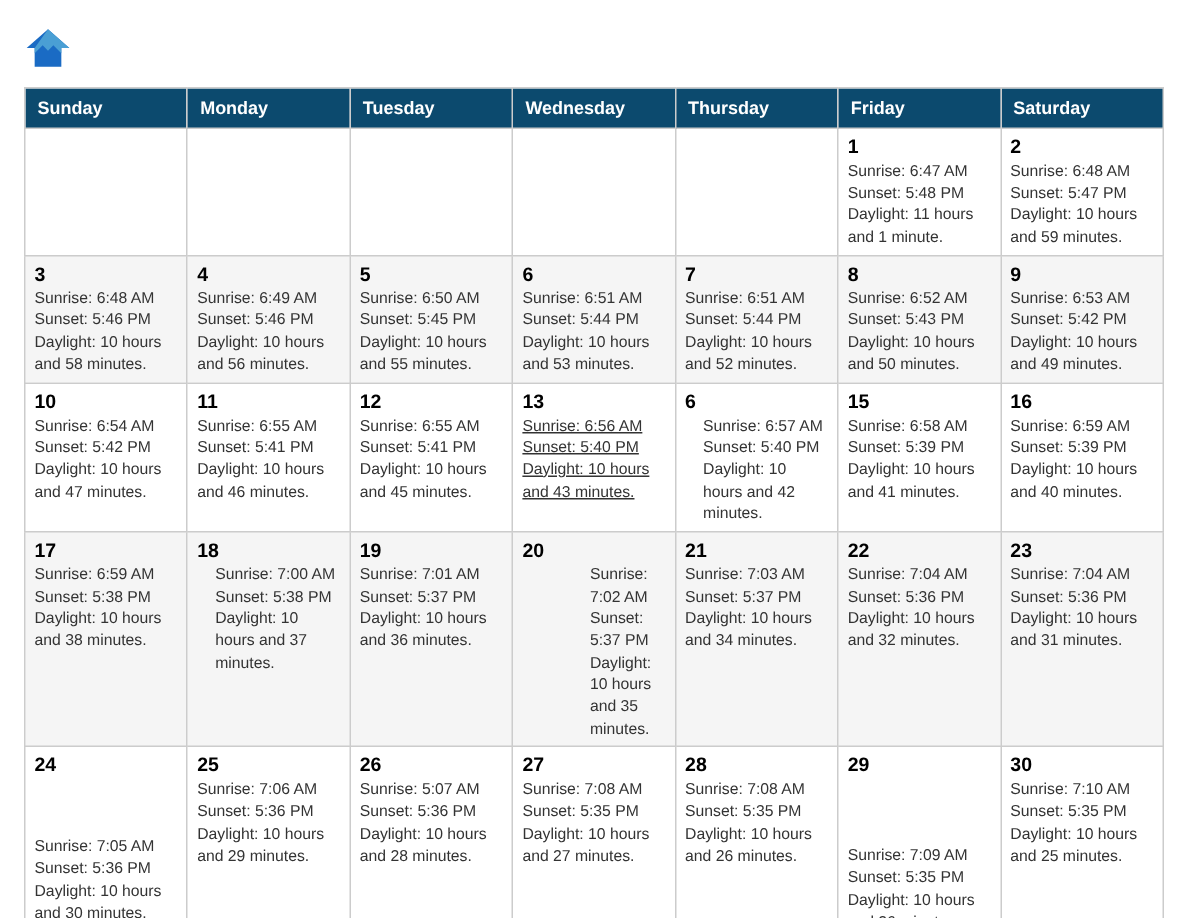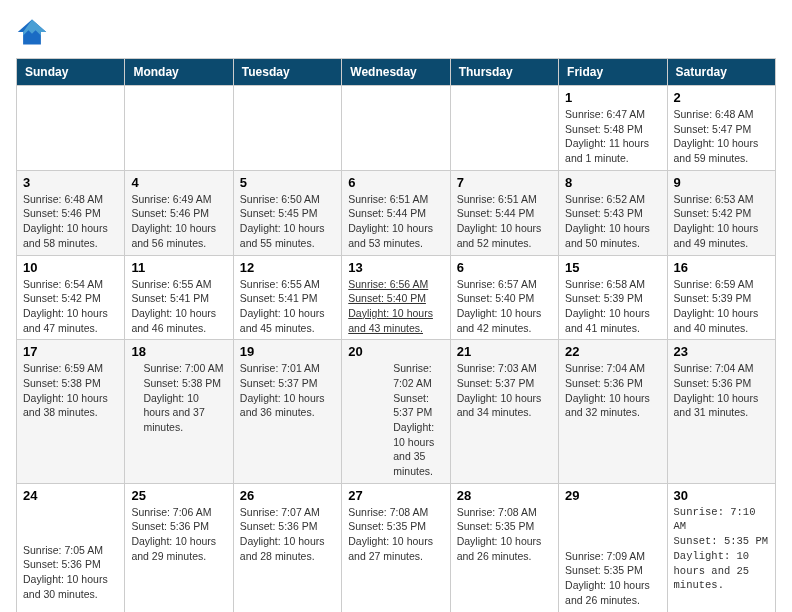--- a/index.html
+++ b/index.html
@@ -201,21 +201,21 @@
 Daylight: 10 hours and 45 minutes.</div>
         </td>
         <td>
           <span class="day-number">13</span>
           <div class="day-info" style="white-space: pre-line; text-decoration: underline;">Sunrise: 6:56 AM
 Sunset: 5:40 PM
 Daylight: 10 hours and 43 minutes.</div>
         </td>
         <td>
           <span class="day-number">6</span>
-          <div class="day-info" style="white-space: pre-line;">Sunrise: 6:57 AM
+          <div class="day-info" style="white-space: pre-line; margin-left: 12px;">Sunrise: 6:57 AM
 Sunset: 5:40 PM
 Daylight: 10 hours and 42 minutes.</div>
         </td>
         <td>
           <span class="day-number">15</span>
           <div class="day-info" style="white-space: pre-line;">Sunrise: 6:58 AM
 Sunset: 5:39 PM
 Daylight: 10 hours and 41 minutes.</div>
         </td>
         <td>
@@ -277,21 +277,21 @@
 Daylight: 10 hours and 30 minutes.</div>
         </td>
         <td>
           <span class="day-number">25</span>
           <div class="day-info" style="white-space: pre-line;">Sunrise: 7:06 AM
 Sunset: 5:36 PM
 Daylight: 10 hours and 29 minutes.</div>
         </td>
         <td>
           <span class="day-number">26</span>
-          <div class="day-info" style="white-space: pre-line;">Sunrise: 7:07 AM
+          <div class="day-info" style="white-space: pre-line;">Sunrise: 5:07 AM
 Sunset: 5:36 PM
 Daylight: 10 hours and 28 minutes.</div>
         </td>
         <td>
           <span class="day-number">27</span>
           <div class="day-info" style="white-space: pre-line;">Sunrise: 7:08 AM
 Sunset: 5:35 PM
 Daylight: 10 hours and 27 minutes.</div>
         </td>
         <td>
@@ -301,19 +301,19 @@
 Daylight: 10 hours and 26 minutes.</div>
         </td>
         <td>
           <span class="day-number">29</span>
           <div class="day-info" style="white-space: pre-line; margin-top: 46px;">Sunrise: 7:09 AM
 Sunset: 5:35 PM
 Daylight: 10 hours and 26 minutes.</div>
         </td>
         <td>
           <span class="day-number">30</span>
-          <div class="day-info" style="white-space: pre-line; font-family: Liberation Mono, monospace;">Sunrise: 7:10 AM
+          <div class="day-info" style="white-space: pre-line;">Sunrise: 7:10 AM
 Sunset: 5:35 PM
 Daylight: 10 hours and 25 minutes.</div>
         </td>
       </tr>
     </tbody>
 </table>
 
 </body></html>

